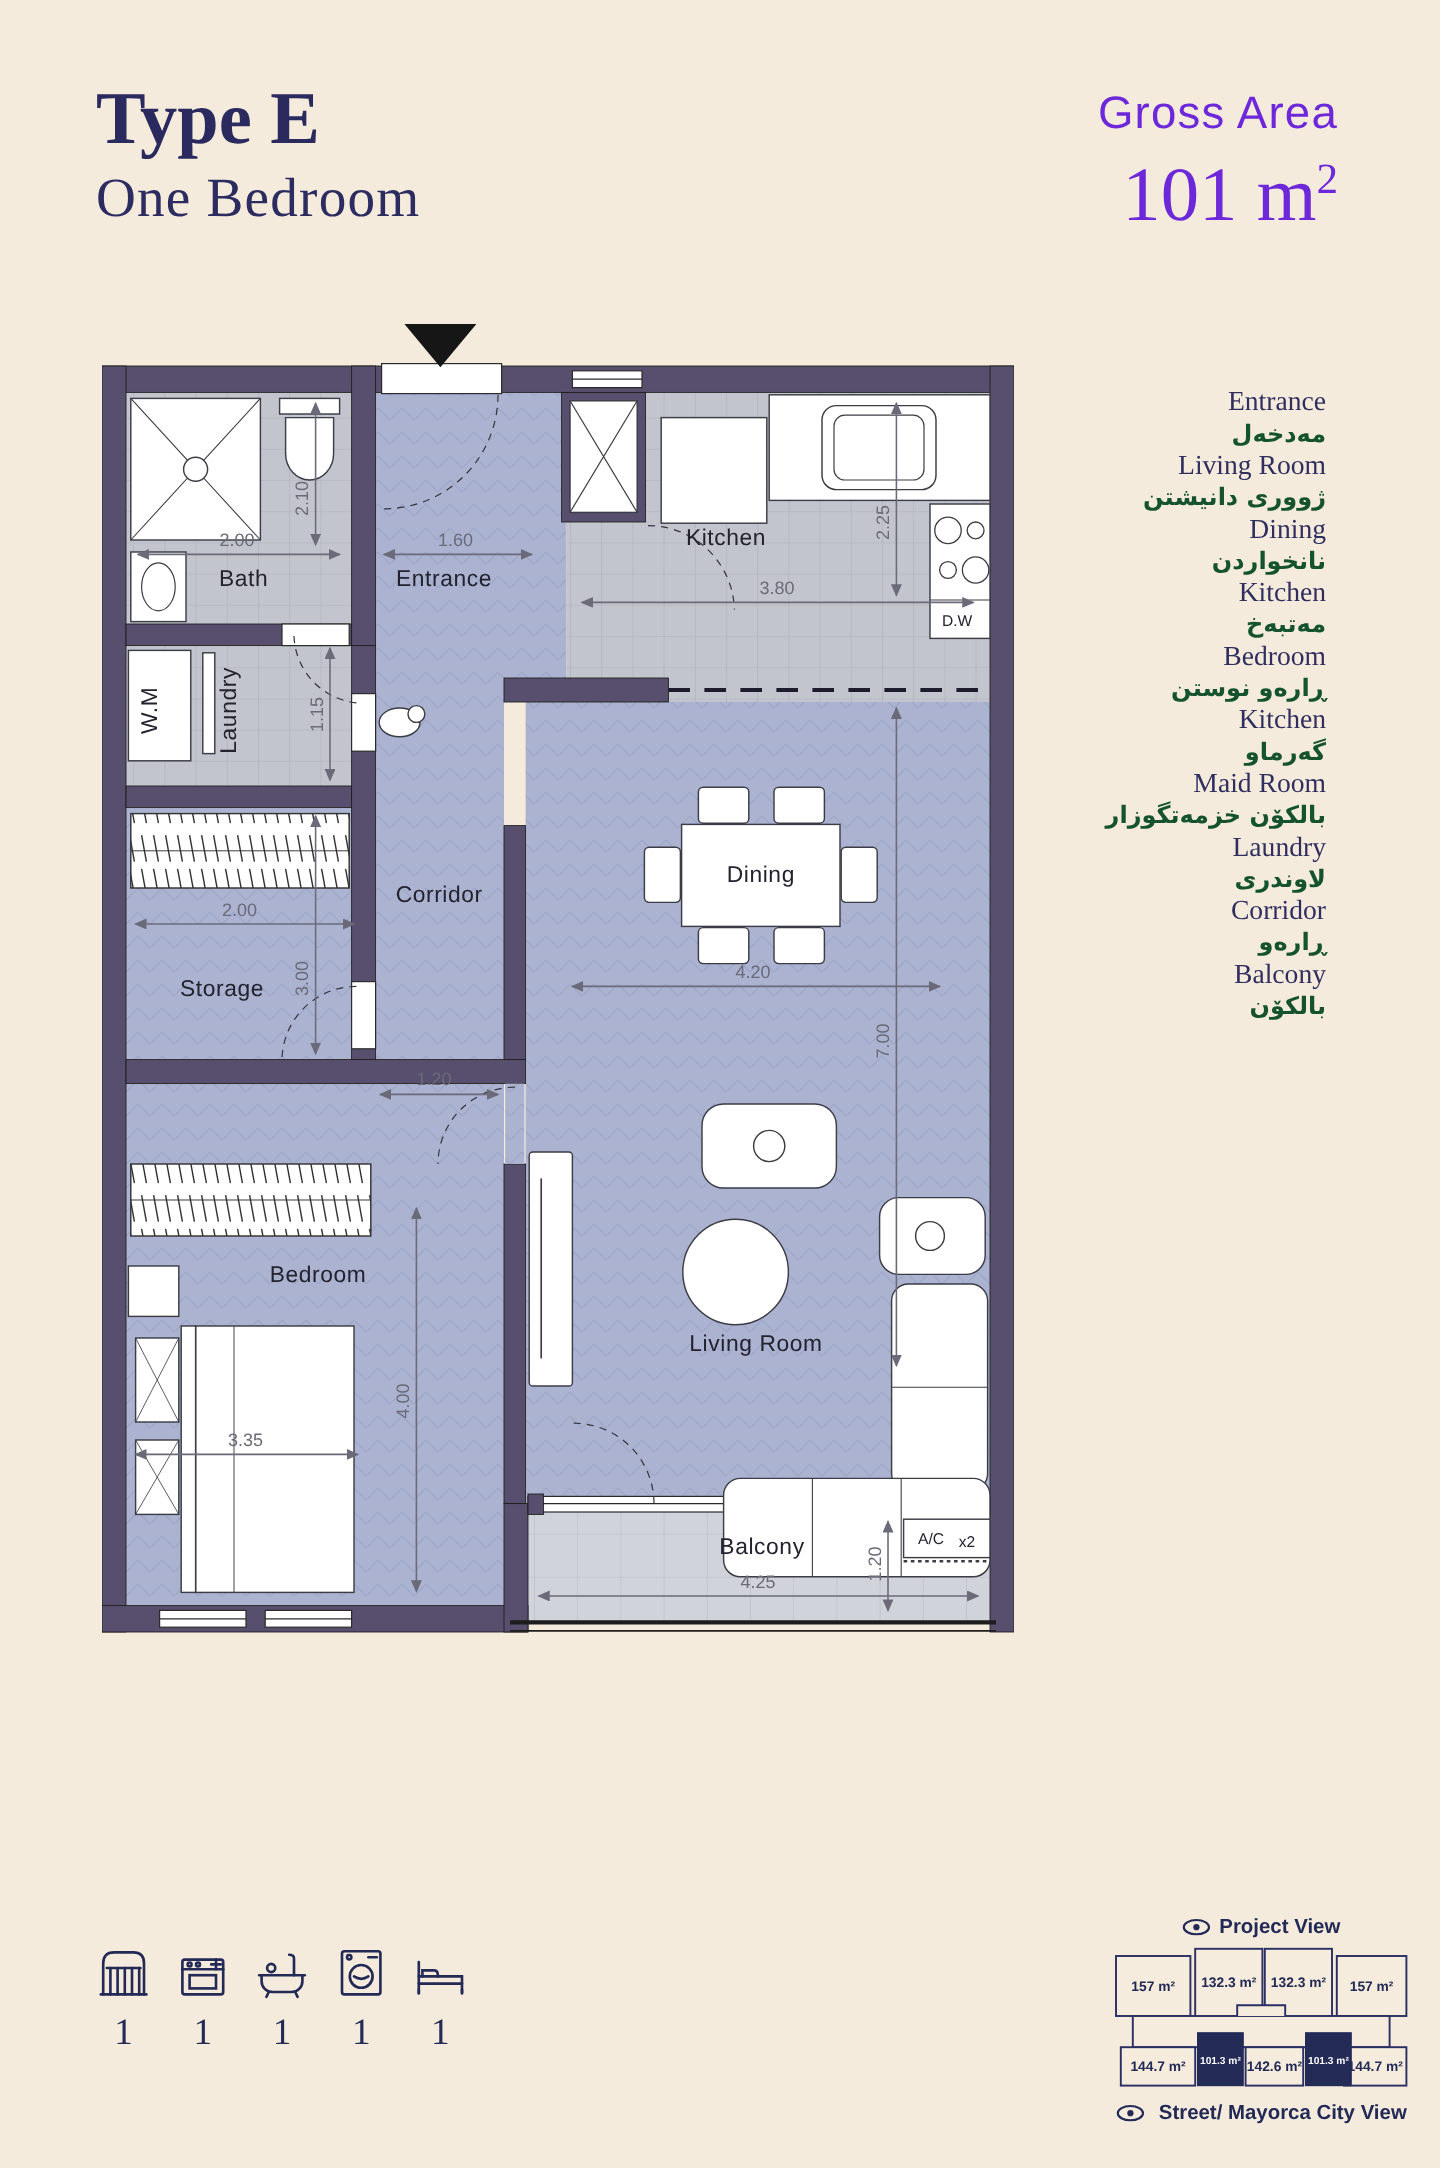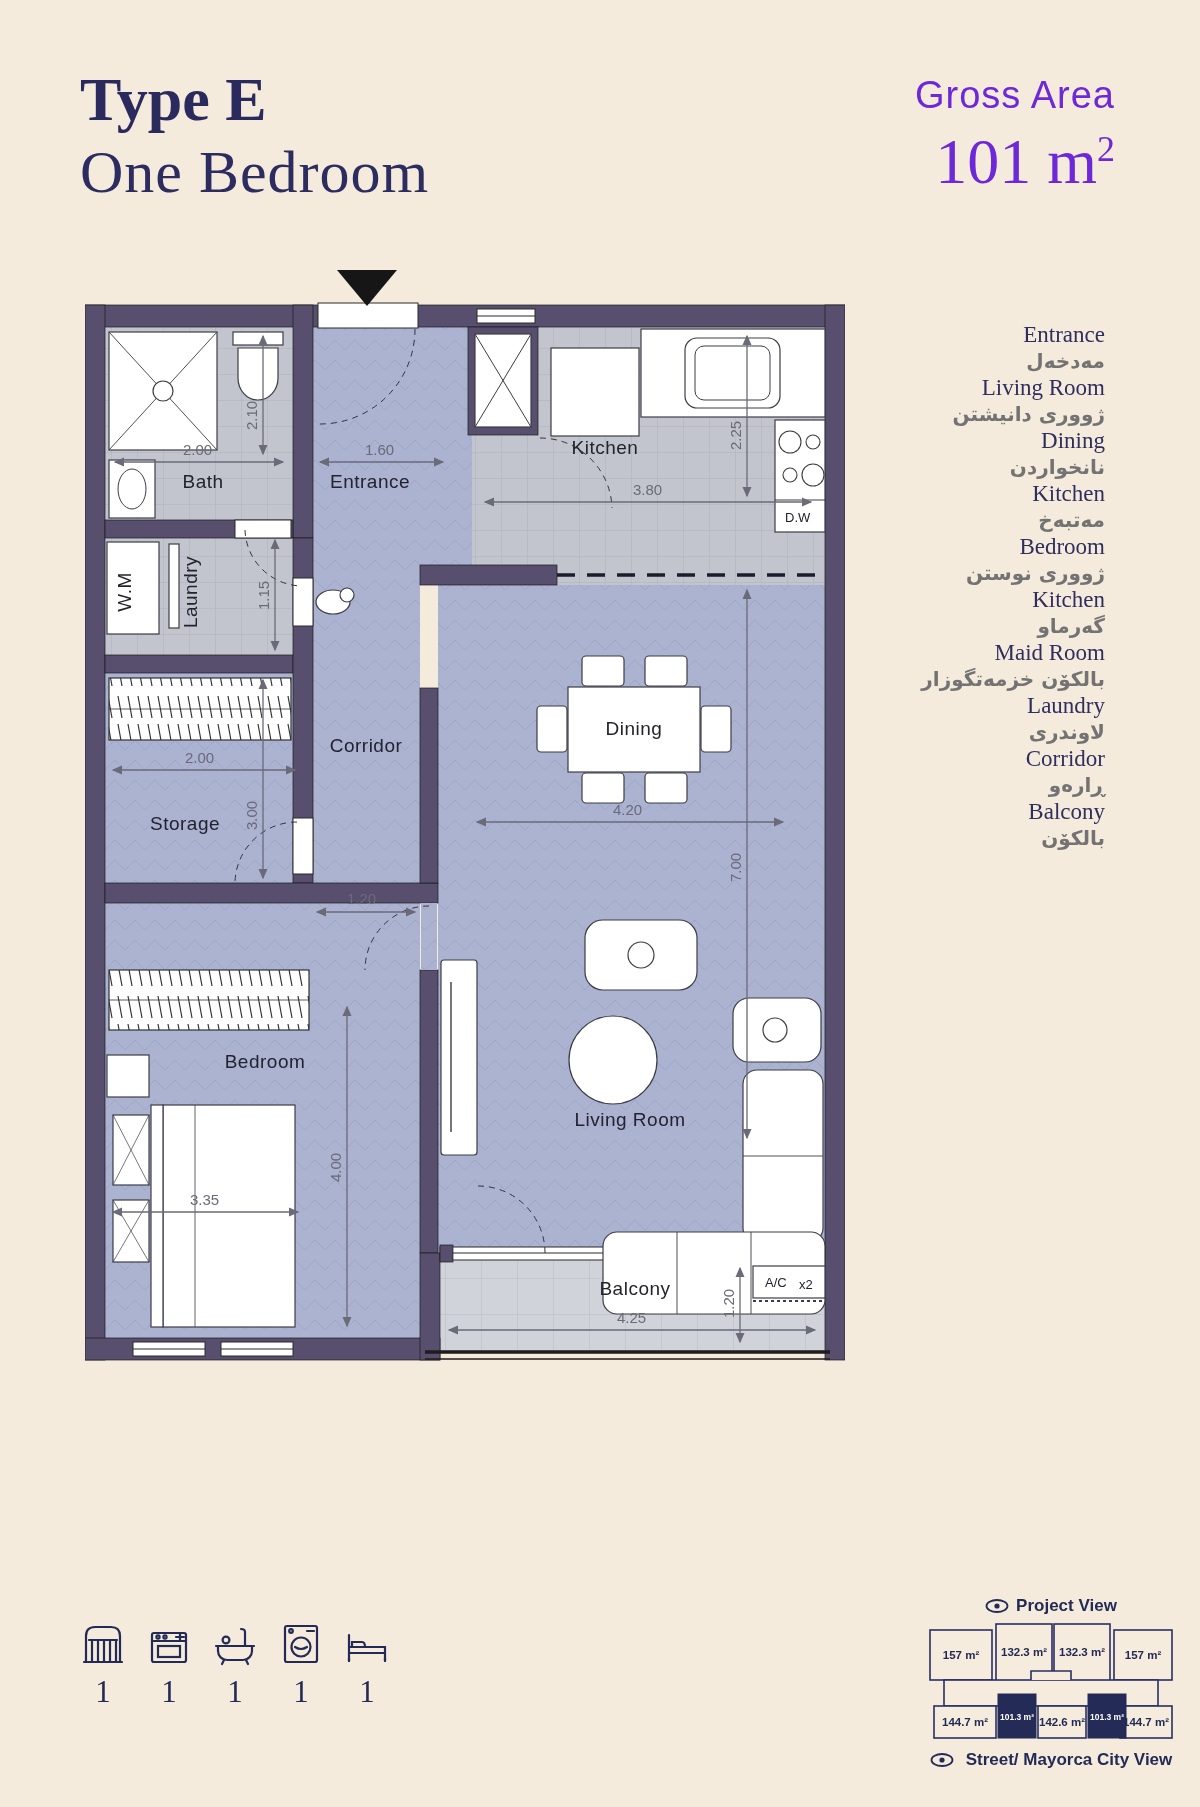--- a/index.html
+++ b/index.html
@@ -2,30 +2,30 @@
 <html><head>
 <meta charset="utf-8">
 <style>
   html,body{margin:0;padding:0;}
   .page{position:relative;width:1200px;height:1807px;background:#f5ebdc;overflow:hidden;
         font-family:"Liberation Sans",sans-serif;}
   
   .title{position:absolute;left:80px;top:64px;font-family:"Liberation Serif",serif;
          font-weight:bold;font-size:62px;color:#2a2a5e;}
   .subtitle{position:absolute;left:80px;top:138px;font-family:"Liberation Serif",serif;
-         font-size:60px;color:#2d2c60;letter-spacing:1px;}
+         font-size:46px;color:#2d2c60;letter-spacing:1px;}
   .gross{position:absolute;right:85px;top:74px;text-align:right;color:#6d28d9;}
   .gross-label{font-family:"Liberation Sans",sans-serif;font-size:38px;letter-spacing:1px;}
   .gross-value{font-family:Liberation Serif, serif;font-size:64px;line-height:64px;}
   .gross-value sup{font-size:36px;}
   
   .legend{position:absolute;right:95px;top:322px;width:330px;text-align:right;}
   .legend-en{font-family:"Liberation Serif",serif;font-size:23px;color:#2f2e5e;line-height:26px;}
   .legend-ku{font-family:"DejaVu Sans",sans-serif;font-weight:bold;font-size:20px;
-             color:#737373;line-height:27px;direction:rtl;}
+             color:#14532d;line-height:27px;direction:rtl;}
   
   .plan{position:absolute;left:85px;top:270px;}
   .room-label{font-family:"Liberation Sans",sans-serif;font-size:19px;fill:#23232f;letter-spacing:.5px;}
   .small-label{font-family:"Liberation Sans",sans-serif;font-size:13px;fill:#23232f;}
   .dim{font-family:"Liberation Sans",sans-serif;font-size:15px;fill:#6a6a78;}
   .dimline{stroke:#6a6a78;stroke-width:1.3;}
   .furn{fill:#ffffff;stroke:#3c3c46;stroke-width:1.2;}
   .wall{fill:#574f6d;stroke:#1c1c1c;stroke-width:.7;}
   .win{fill:#ffffff;stroke:#2a2a2a;stroke-width:1;}
   .arc{fill:none;stroke:#33333d;stroke-width:1;stroke-dasharray:6 5;}
@@ -283,21 +283,21 @@
     <div class="legend-item">
       <div class="legend-en">Dining</div>
       <div class="legend-ku">نانخواردن</div>
     </div>
     <div class="legend-item">
       <div class="legend-en">Kitchen</div>
       <div class="legend-ku">مەتبەخ</div>
     </div>
     <div class="legend-item">
       <div class="legend-en">Bedroom</div>
-      <div class="legend-ku">ژوورى نوستن</div>
+      <div class="legend-ku">ڕارەو نوستن</div>
     </div>
     <div class="legend-item">
       <div class="legend-en">Kitchen</div>
       <div class="legend-ku">گەرماو</div>
     </div>
     <div class="legend-item">
       <div class="legend-en">Maid Room</div>
       <div class="legend-ku">بالكۆن خزمەتگوزار</div>
     </div>
     <div class="legend-item">

